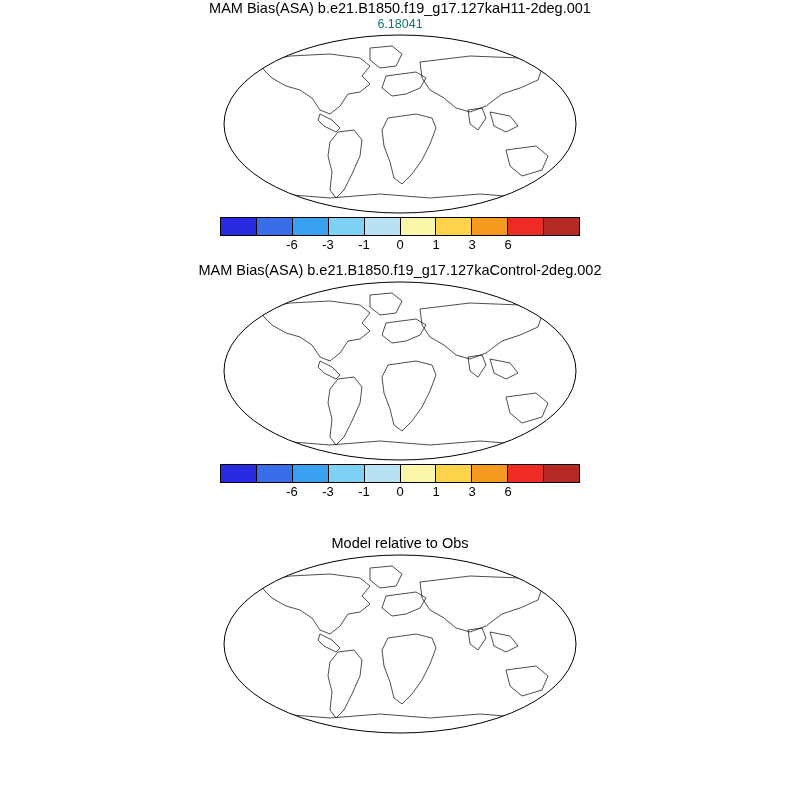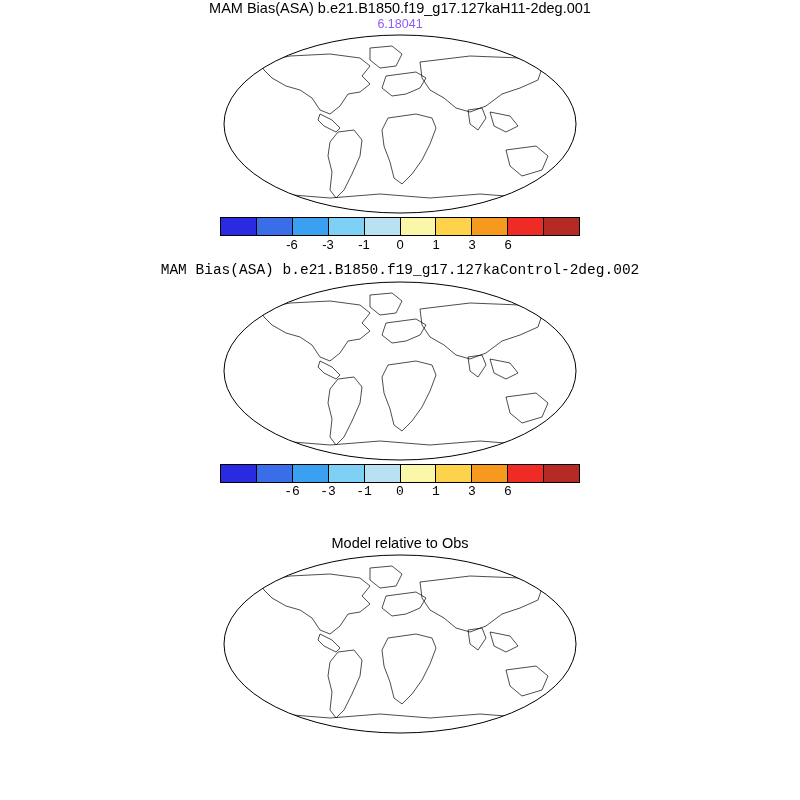--- a/index.html
+++ b/index.html
@@ -28,21 +28,21 @@
     text-align: center;
     font-size: 14.5px;
     line-height: 17px;
     color: #000;
     white-space: nowrap;
   }
   .panel-subtitle {
     text-align: center;
     font-size: 12.5px;
     line-height: 15px;
-    color: #8b5cf6;
+    color: #0f766e;
     white-space: nowrap;
   }
   .map-wrap {
     position: relative;
     margin: 0 auto;
     width: 360px;
     height: 185px;
   }
   .map-svg {
     display: block;
@@ -258,21 +258,21 @@
         <span class="cbar-label" style="left:108px">-3</span>
         <span class="cbar-label" style="left:144px">-1</span>
         <span class="cbar-label" style="left:180px">0</span>
         <span class="cbar-label" style="left:216px">1</span>
         <span class="cbar-label" style="left:252px">3</span>
         <span class="cbar-label" style="left:288px">6</span>
       </div>
     </div>
   </div>
 
-  <div class="panel" style="top:262px;font-family:Liberation Mono, monospace;">
+  <div class="panel" style="top:262px;">
     <div class="panel-title">MAM Bias(ASA) b.e21.B1850.f19_g17.127kaControl-2deg.002</div>
 
     <div class="map-wrap">
       <svg class="map-svg" width="360" height="185" viewBox="0 0 360 185">
         <defs>
           <clipPath id="globe2">
               <ellipse cx="180" cy="92" rx="176" ry="89"></ellipse>
             </clipPath>
           <clipPath id="land2">
               <use href="#landmass"></use>

